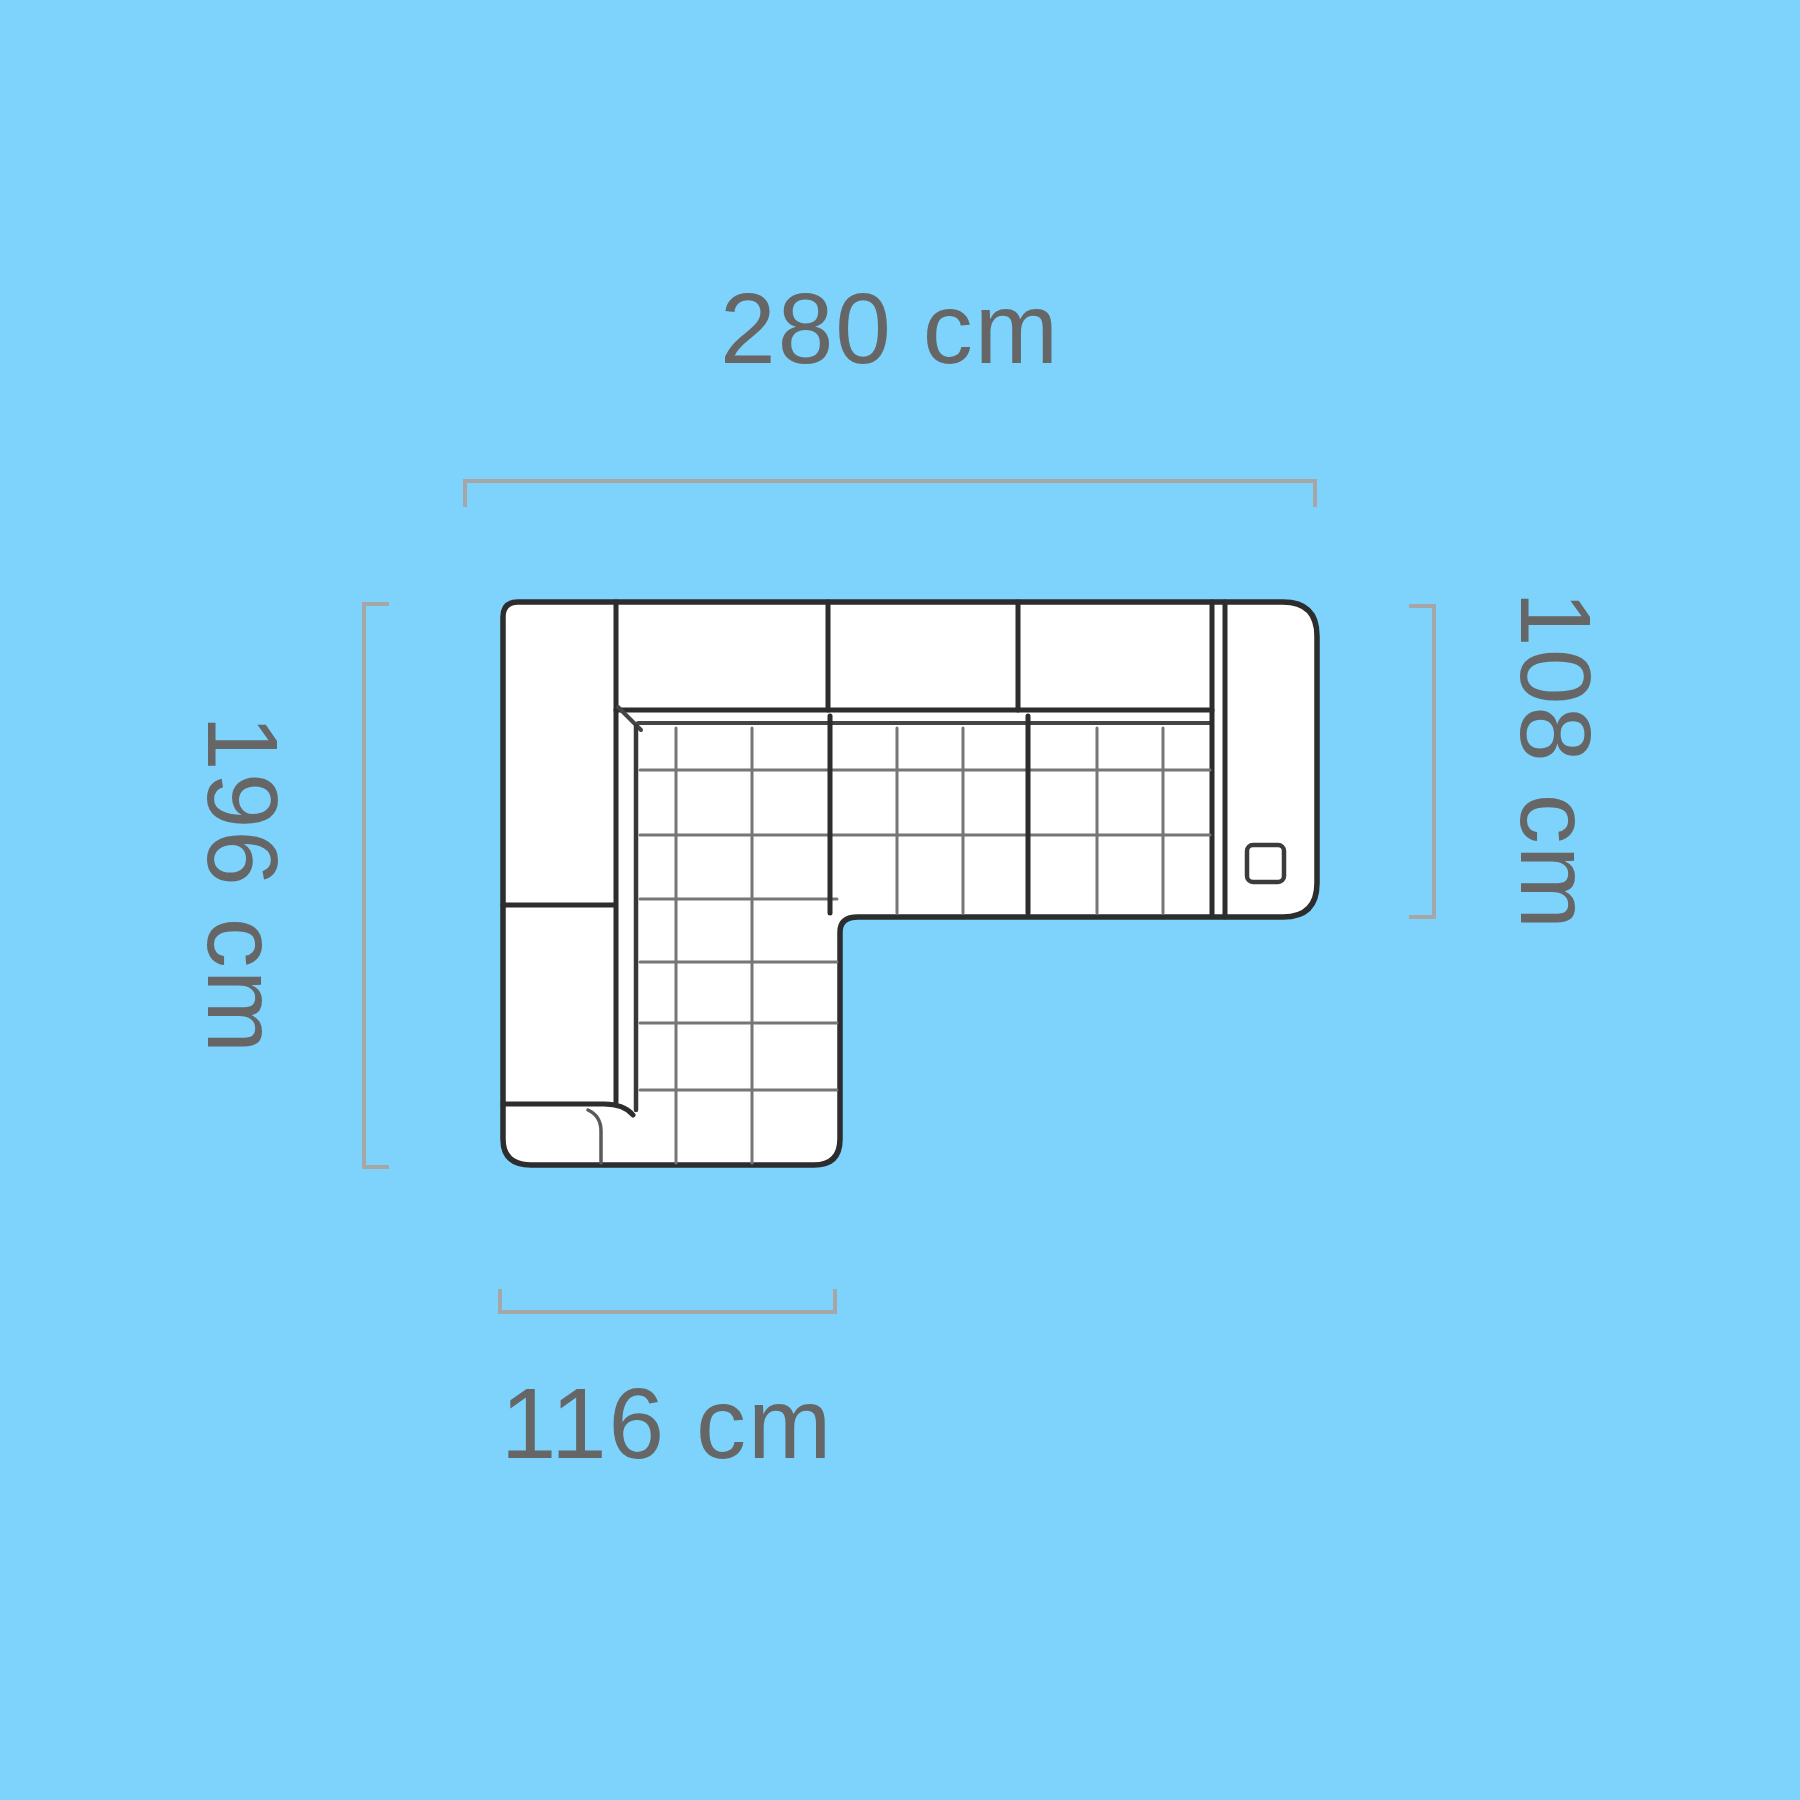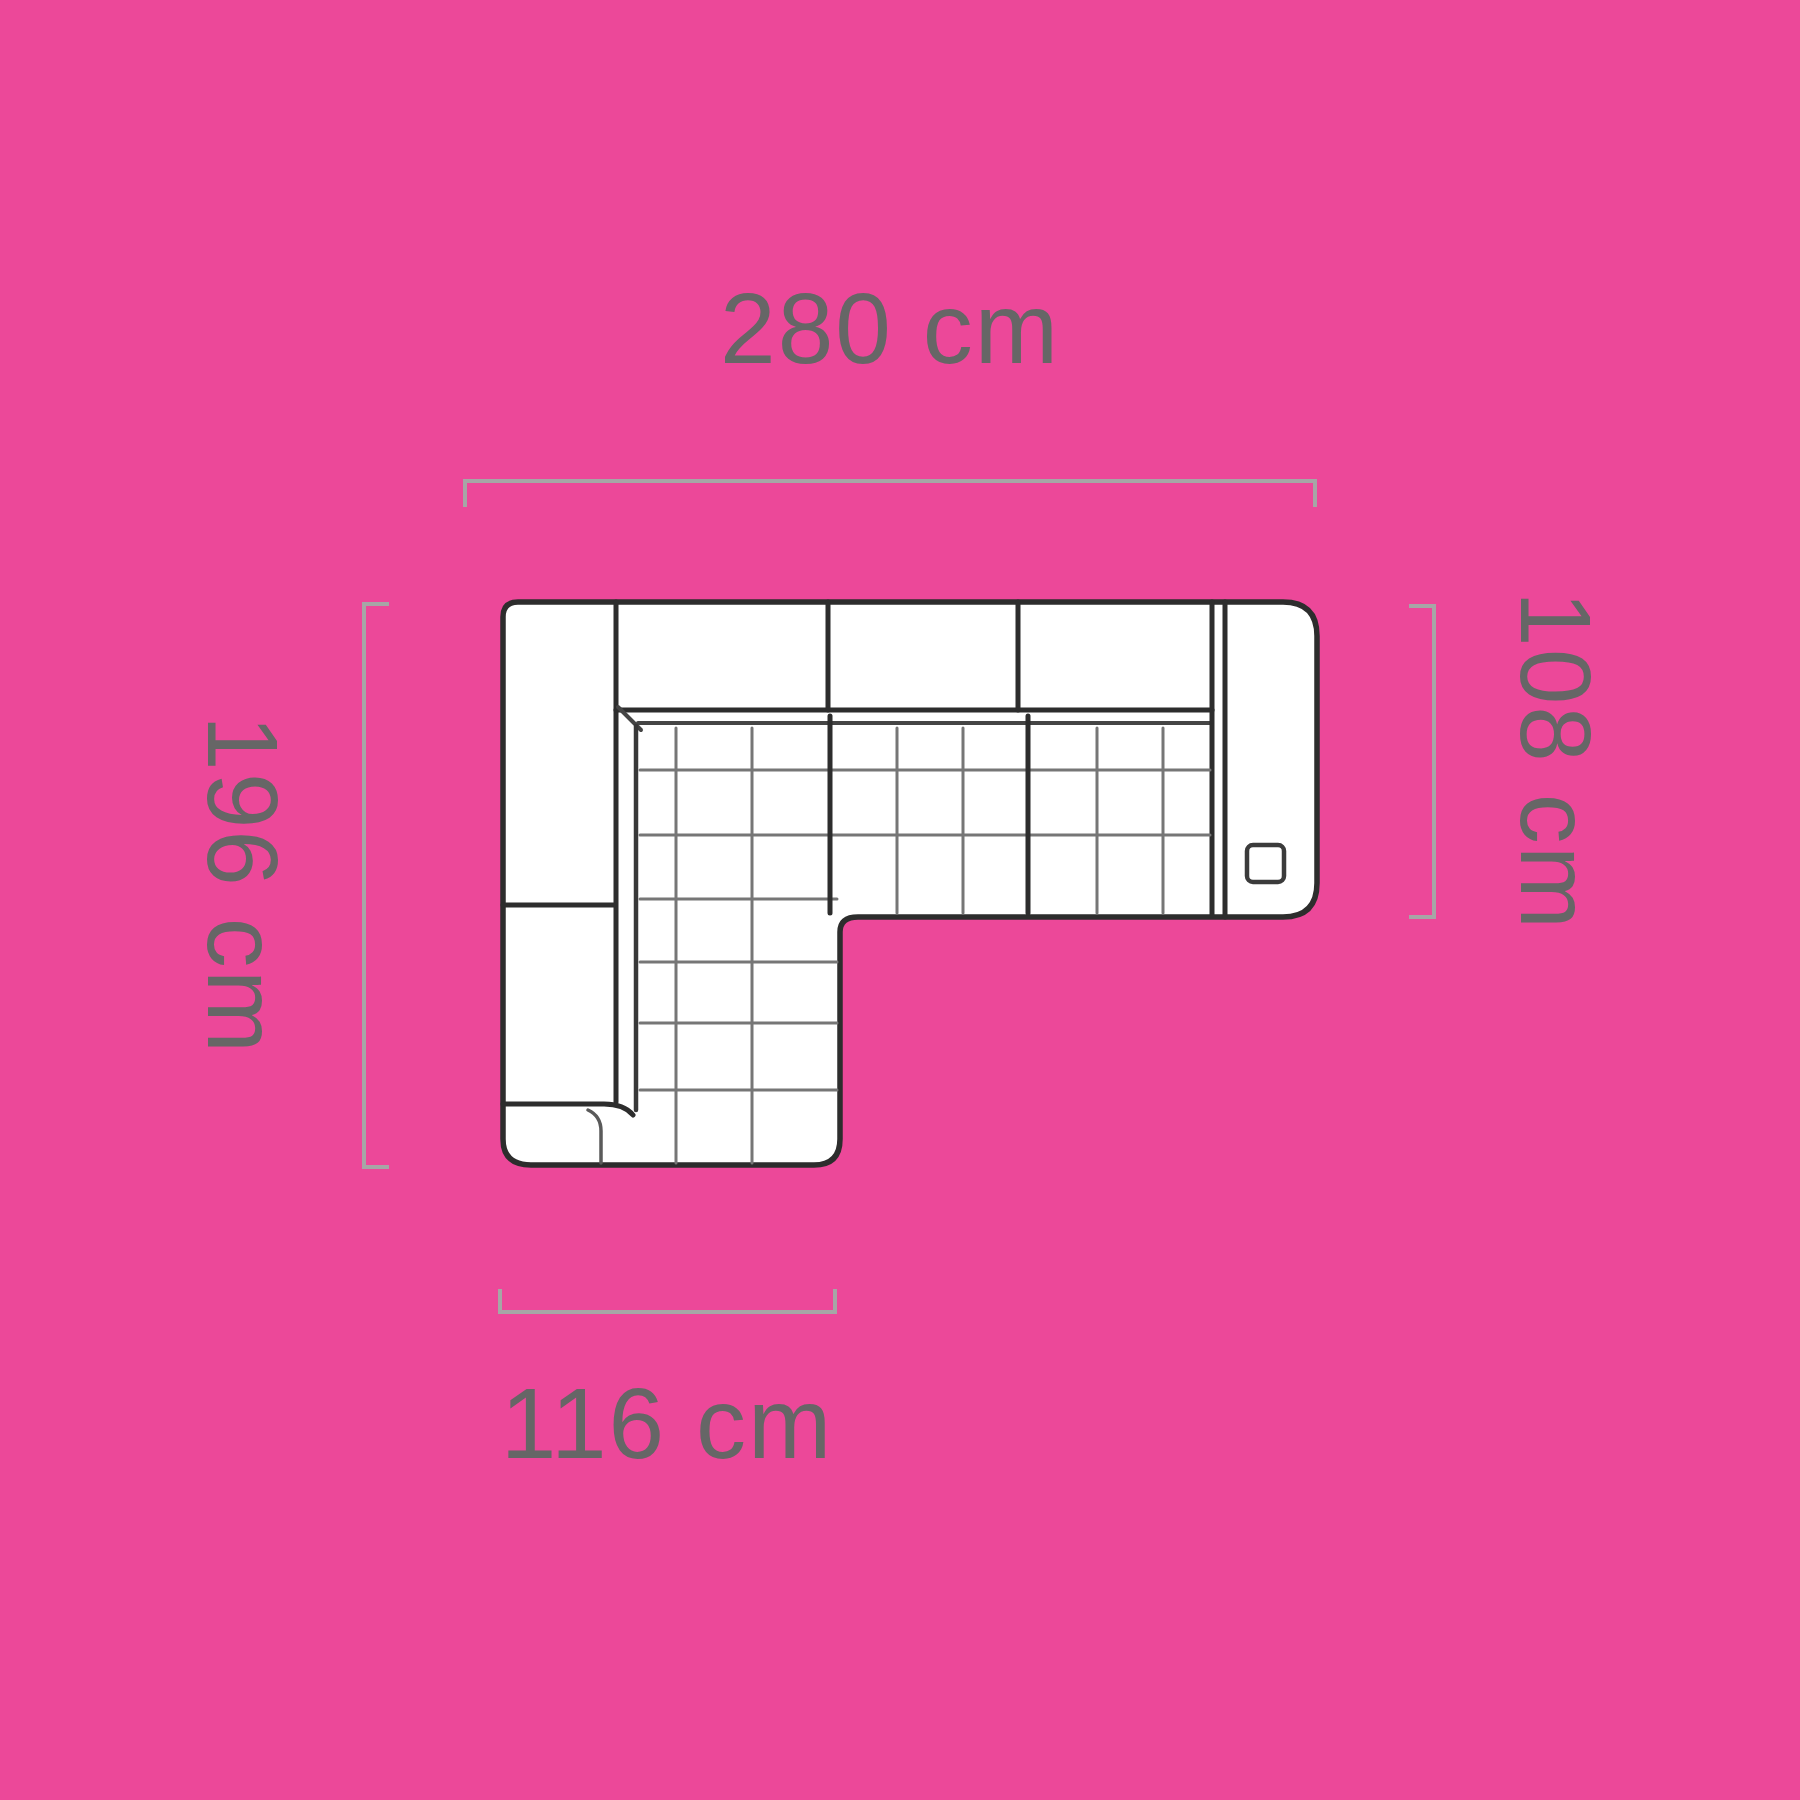--- a/index.html
+++ b/index.html
@@ -7,21 +7,21 @@
     padding: 0;
     width: 1800px;
     height: 1800px;
     background: #ffffff;
     font-family: "Liberation Sans", sans-serif;
   }
   #stage {
     position: relative;
     width: 1800px;
     height: 1800px;
-    background: #ec4899;
+    background: #7dd3fc;
     overflow: hidden;
   }
   svg { display: block; }
   text {
     font-family: "Liberation Sans", sans-serif;
     font-size: 100px;
     letter-spacing: 2px;
   }
 </style>
 </head>

